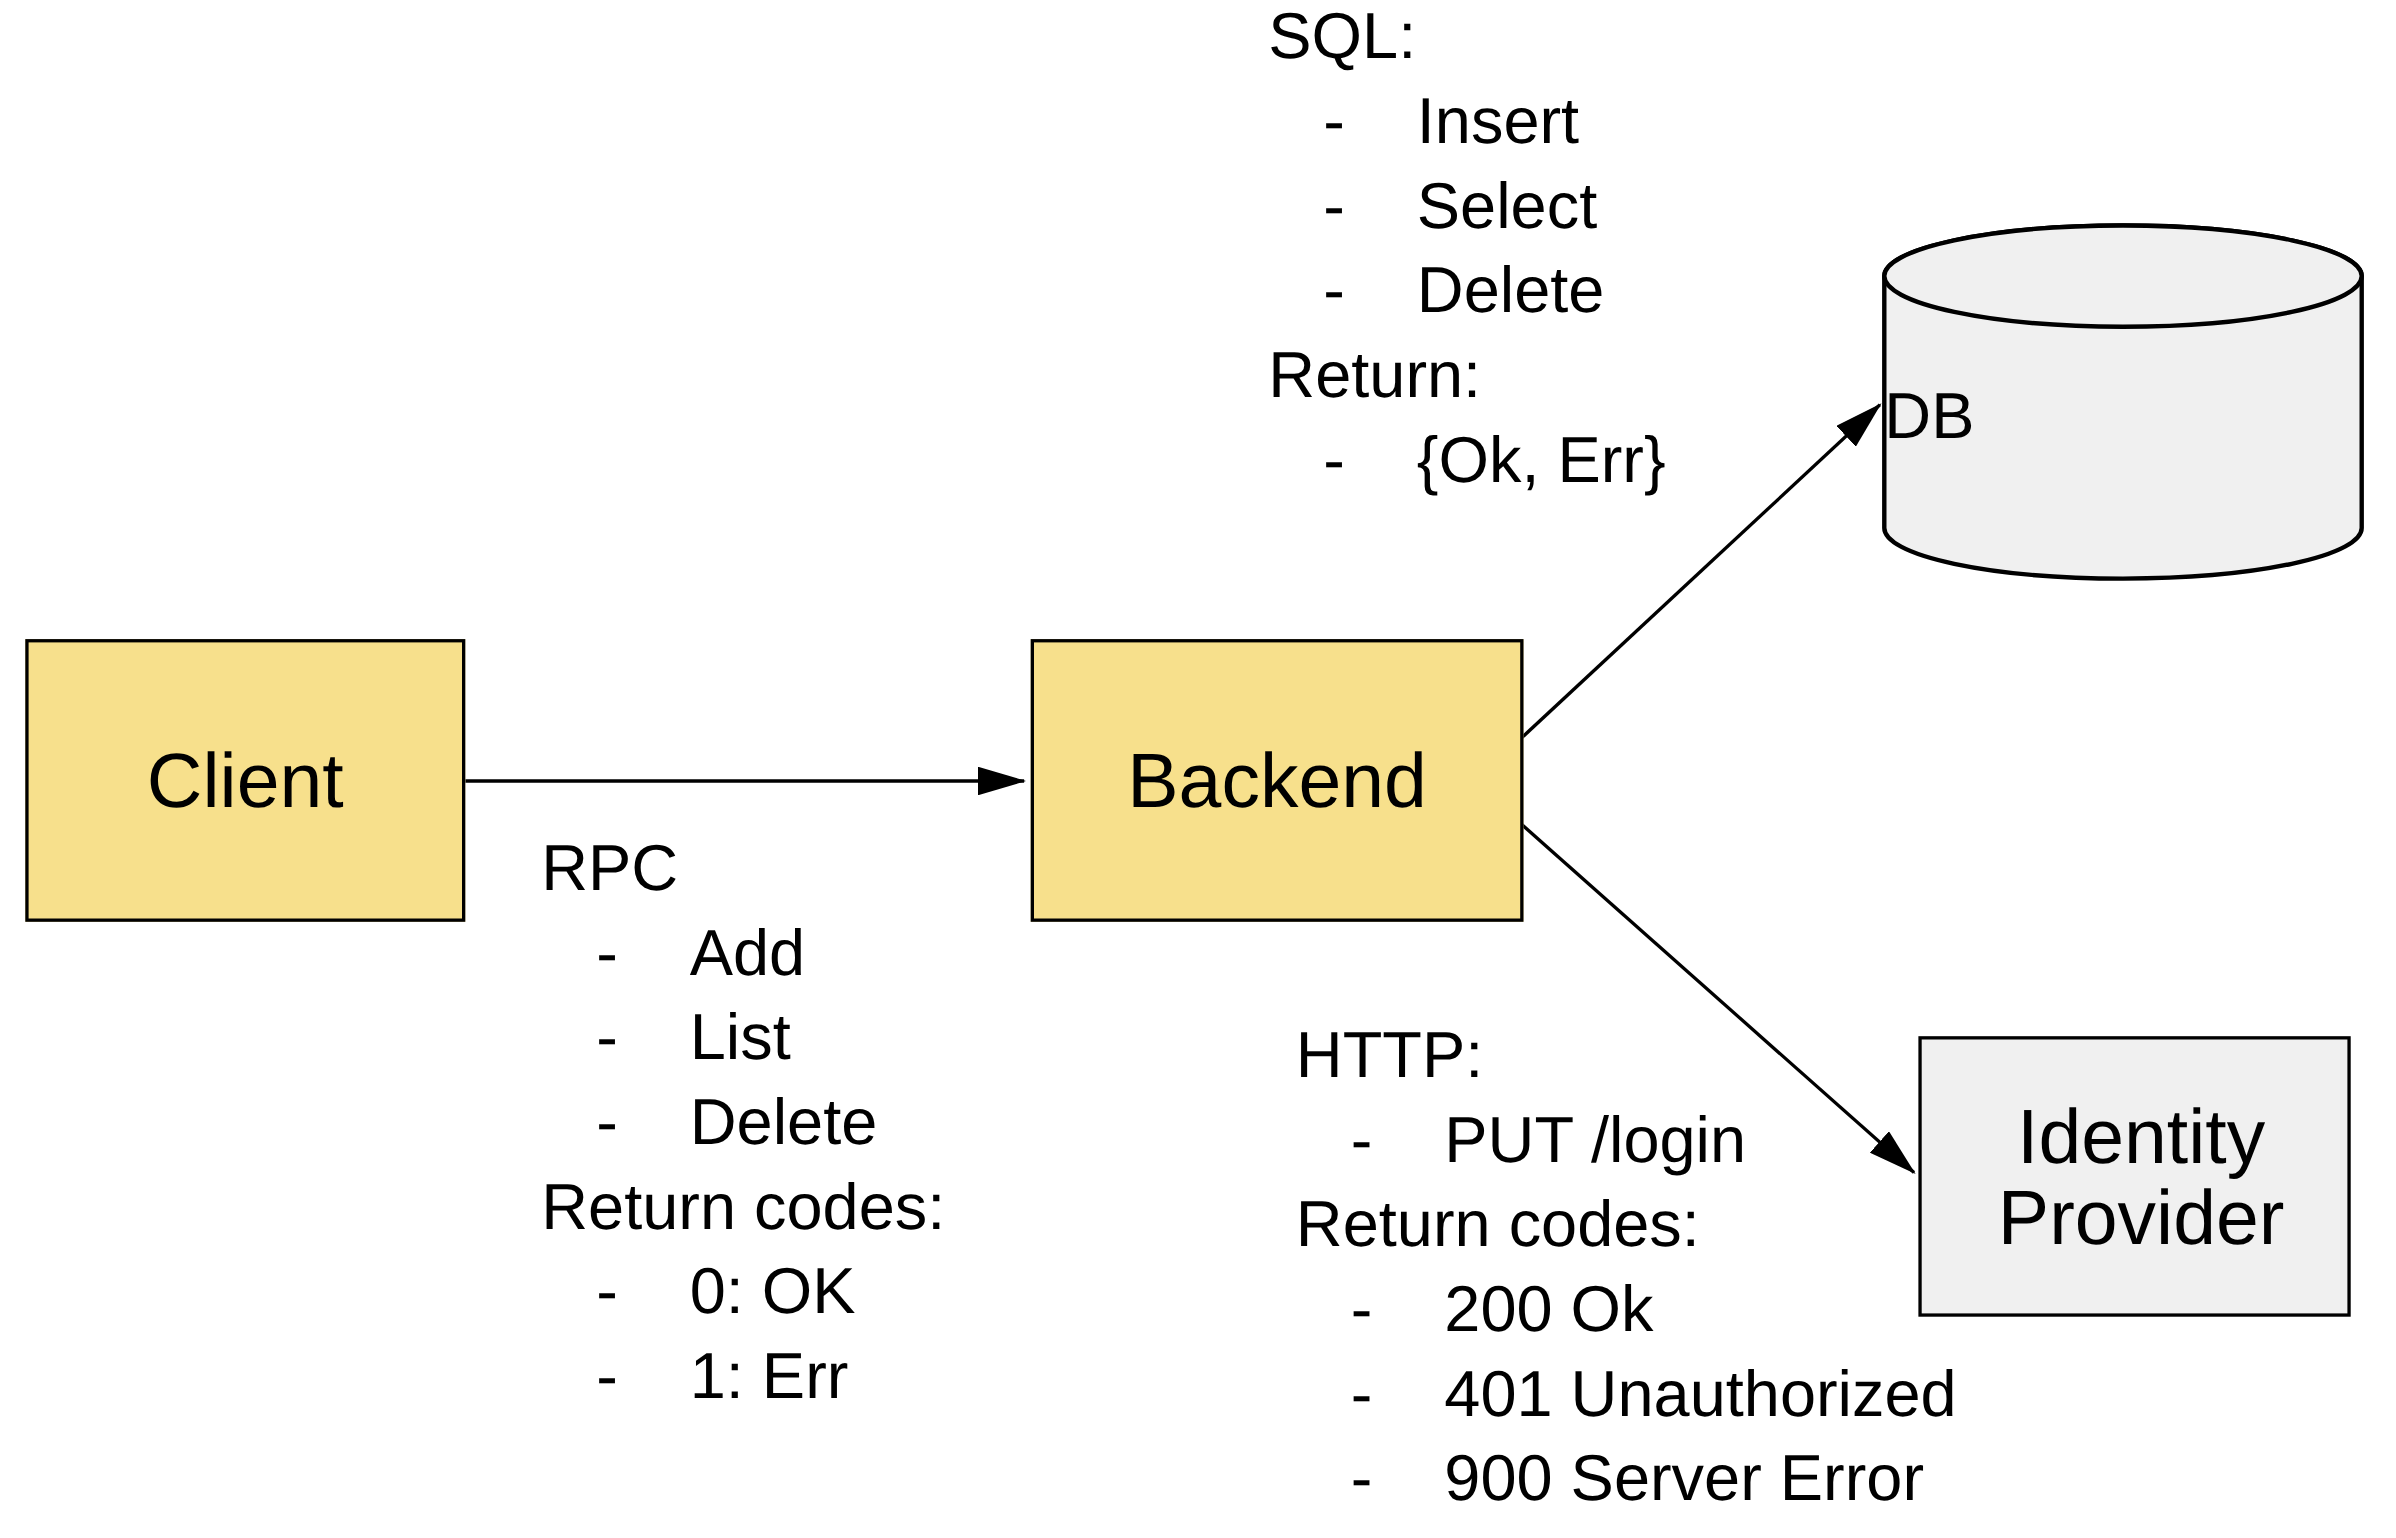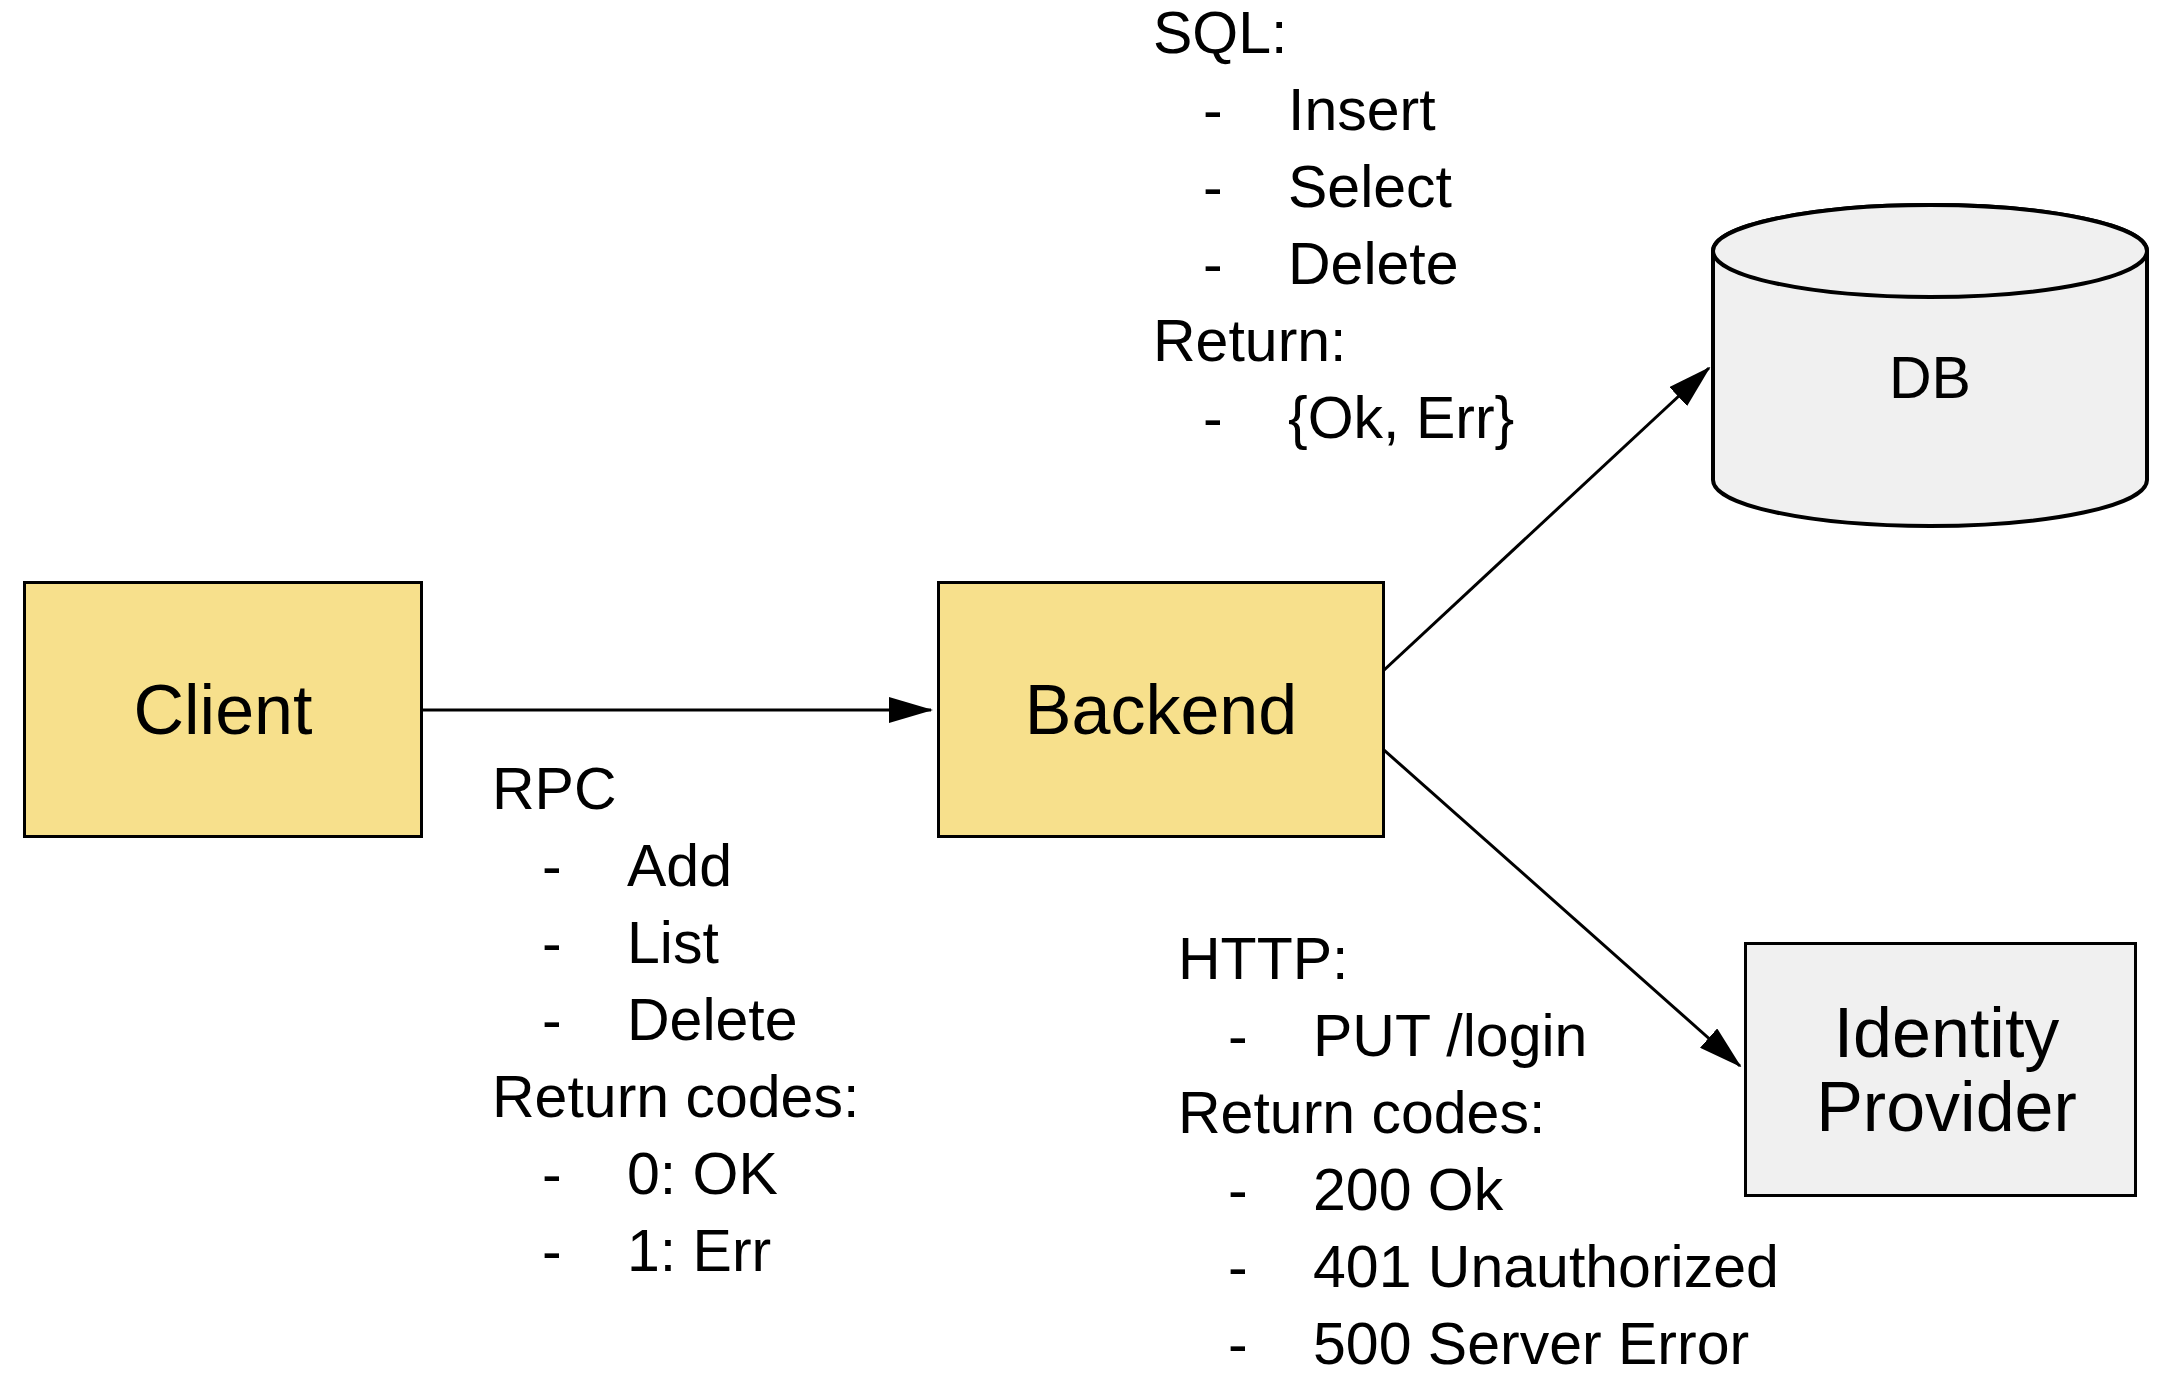--- a/index.html
+++ b/index.html
@@ -30,21 +30,21 @@
     text-align: center;
   }
   .node.yellow { background: #F7E08C; }
   .node.gray   { background: #F0F0F0; }
   .node-client  { left: 23px;   top: 581px; width: 400px; height: 257px; }
   .node-backend { left: 937px;  top: 581px; width: 448px; height: 257px; }
   .node-idp     { left: 1744px; top: 942px; width: 393px; height: 255px; padding-left: 12px; }
   .db-label {
     position: absolute;
     left: 1713px; top: 340px; width: 434px;
-    text-align: center;
+    text-align: left;
     font-size: 59px; line-height: 77px;
   }
   .note {
     position: absolute;
     font-size: 59px;
     line-height: 77px;
     white-space: nowrap;
   }
   .note-sql  { left: 1153px; top: -5px;  }
   .note-rpc  { left: 492px;  top: 741px; margin-top: 10px; }
@@ -133,17 +133,17 @@
       <span class="dash">-</span><span>PUT /login</span>
     </div>
     <div class="line title">Return codes:</div>
     <div class="line bullet">
       <span class="dash">-</span><span>200 Ok</span>
     </div>
     <div class="line bullet">
       <span class="dash">-</span><span>401 Unauthorized</span>
     </div>
     <div class="line bullet">
-      <span class="dash">-</span><span>500 Server Error</span>
+      <span class="dash">-</span><span>900 Server Error</span>
     </div>
   </div>
 
 </div>
 
 </body></html>

